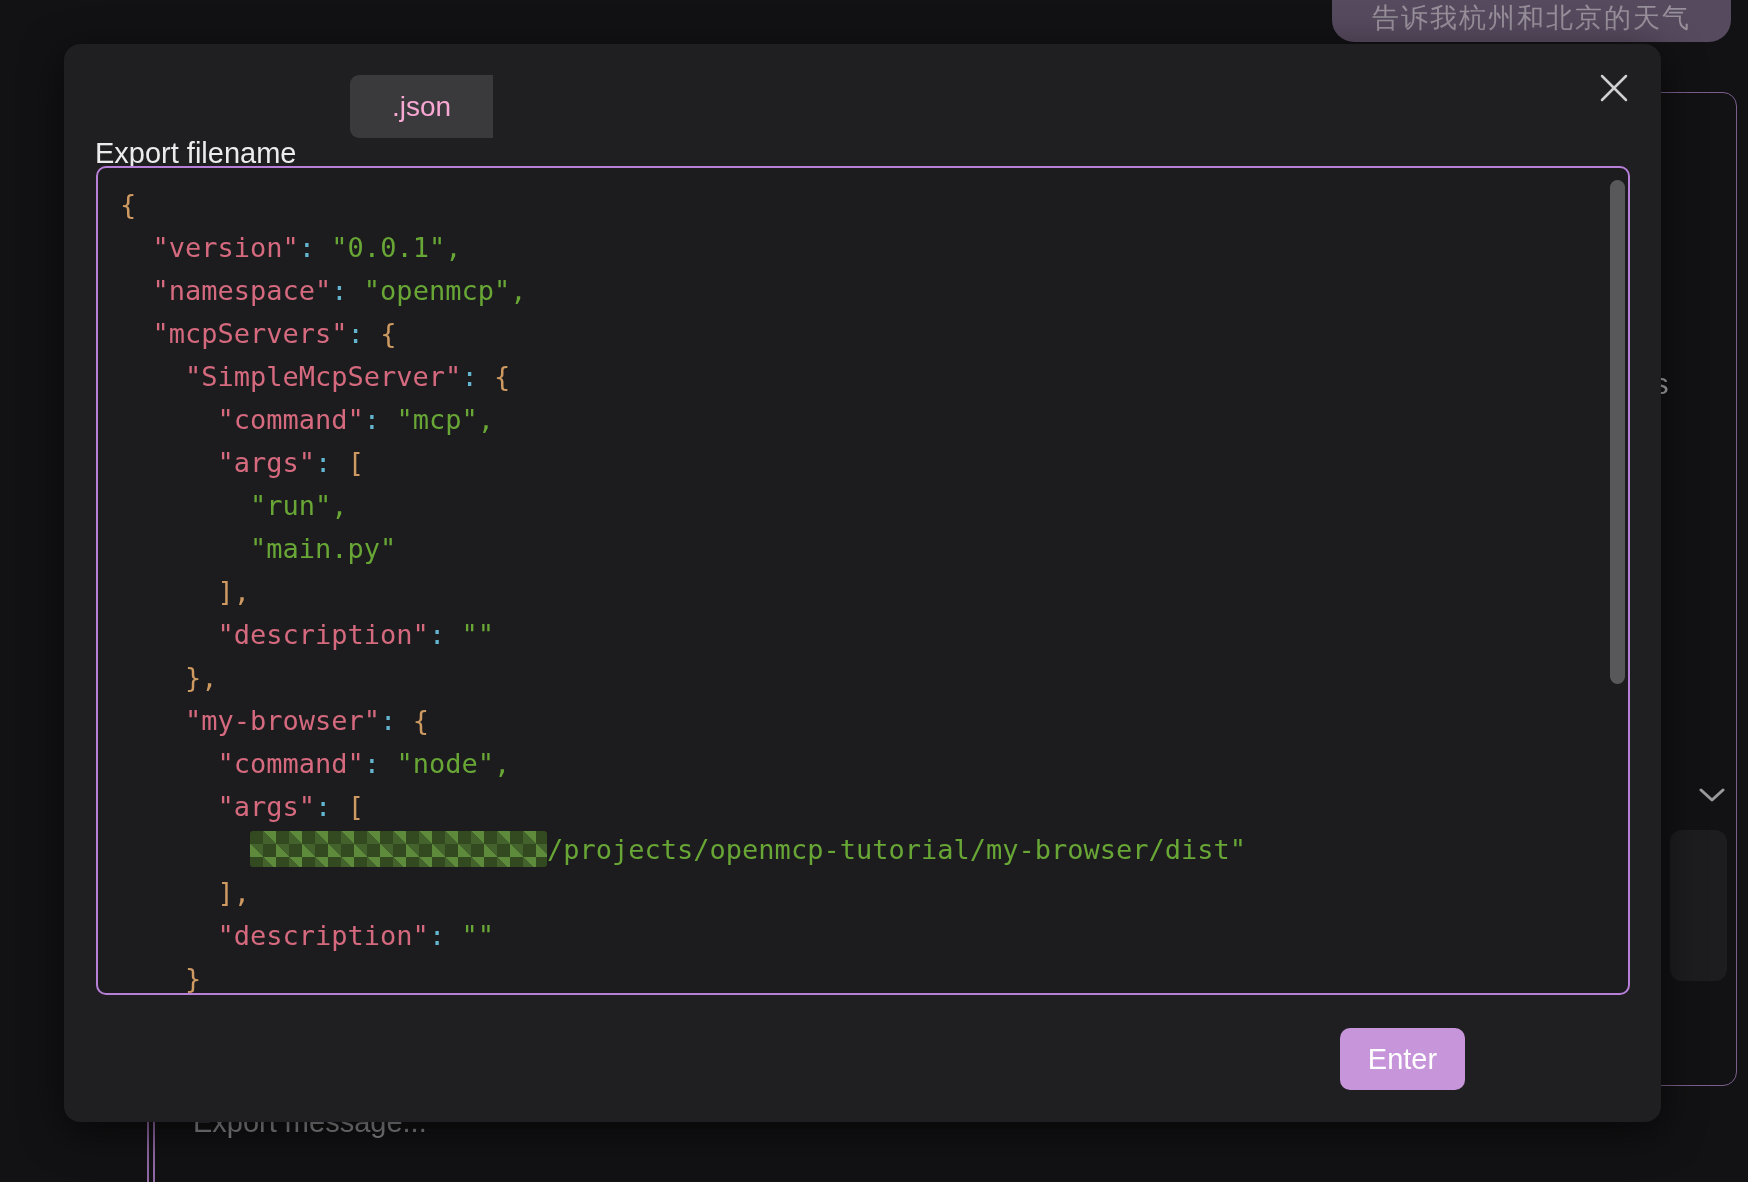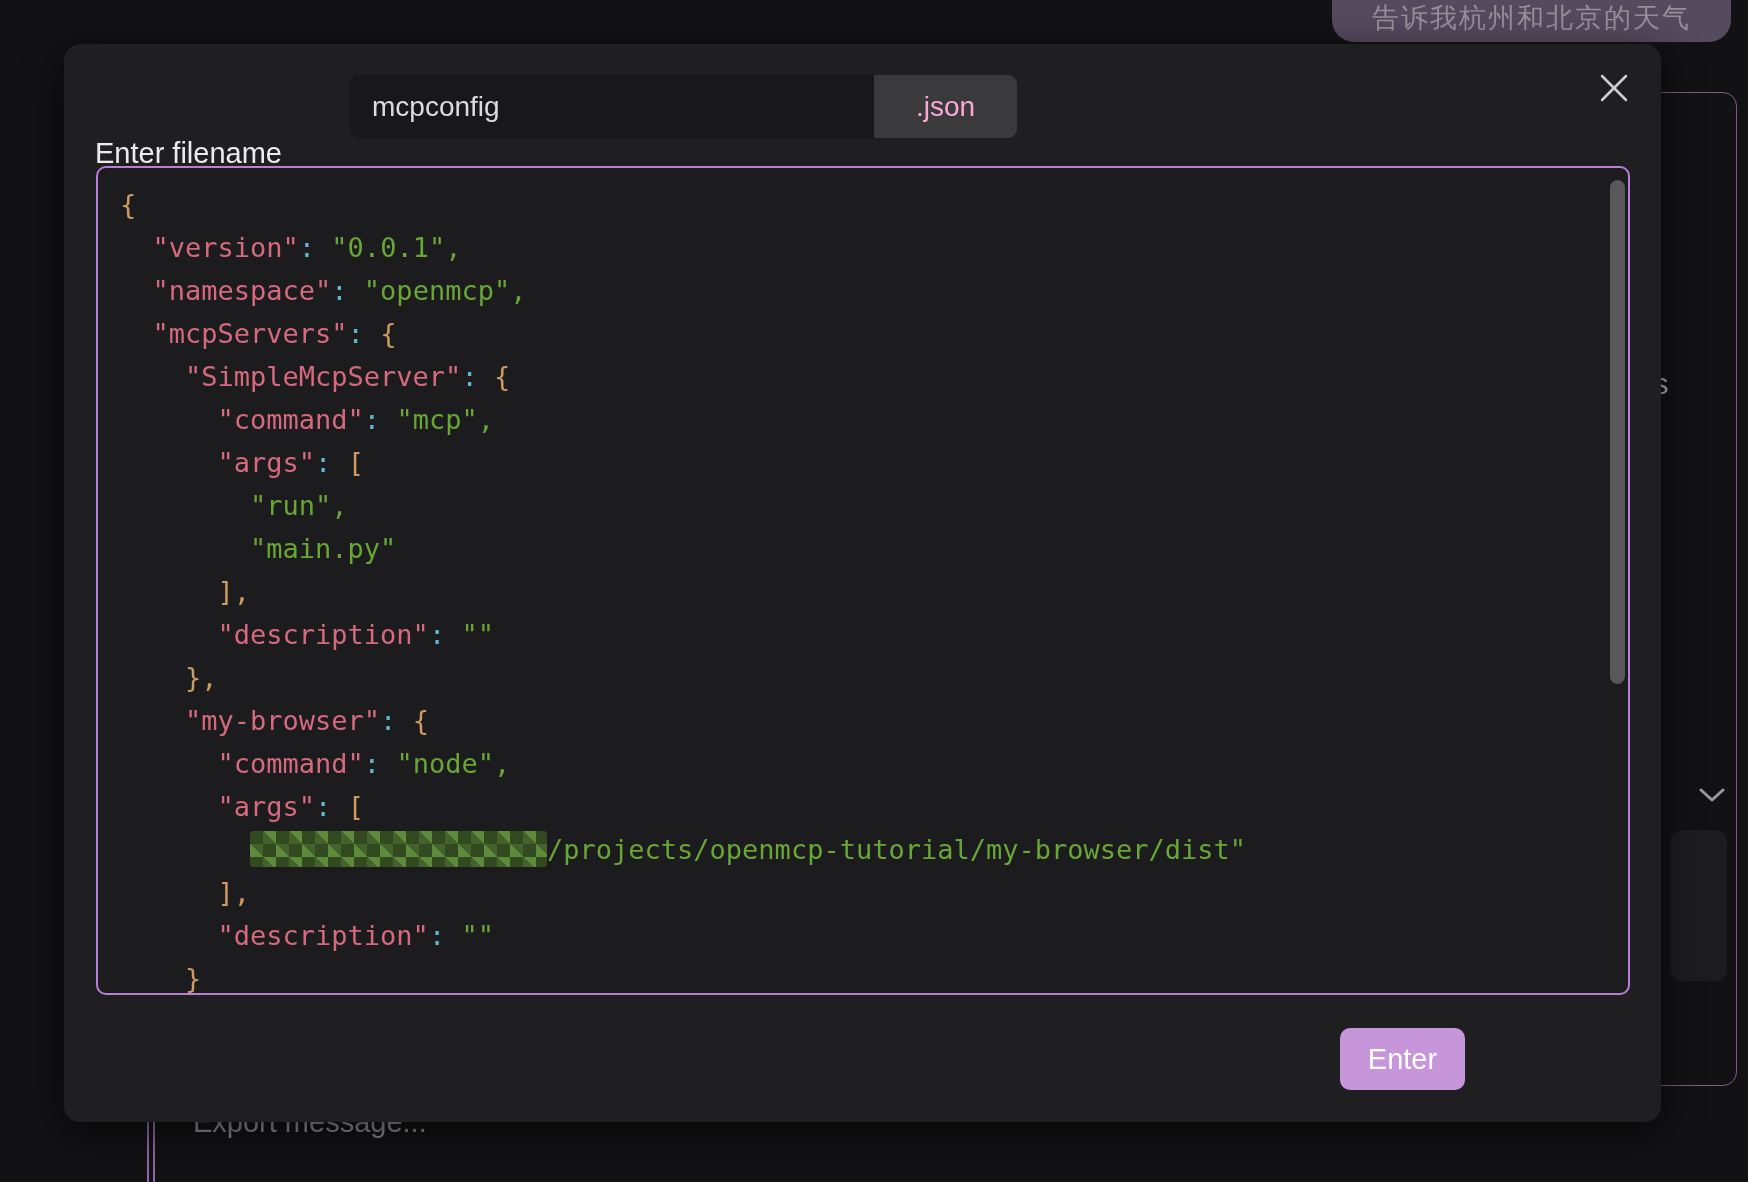--- a/index.html
+++ b/index.html
@@ -139,24 +139,23 @@
 
 <div class="bg-side-box"></div>
 
 <div class="bg-input-line l1"></div>
 <div class="bg-input-line l2"></div>
 <div class="bg-placeholder">Export message...</div>
 
 <div class="modal">
 
   <div class="modal-header">
-    <div class="header-label">Enter filename</div>
+    <div class="header-label">Export filename</div>
 
     <div class="filename-group">
-      <input class="filename-input" type="text" value="mcpconfig" style="">
       <div class="filename-ext">.json</div>
     </div>
 
 
     <button class="close-btn">
       <svg width="36" height="36" viewBox="0 0 36 36">
         <line x1="6" y1="6" x2="30" y2="30" stroke="#cfcfcf" stroke-width="2.5" stroke-linecap="round"></line>
         <line x1="30" y1="6" x2="6" y2="30" stroke="#cfcfcf" stroke-width="2.5" stroke-linecap="round"></line>
       </svg>
     </button>

